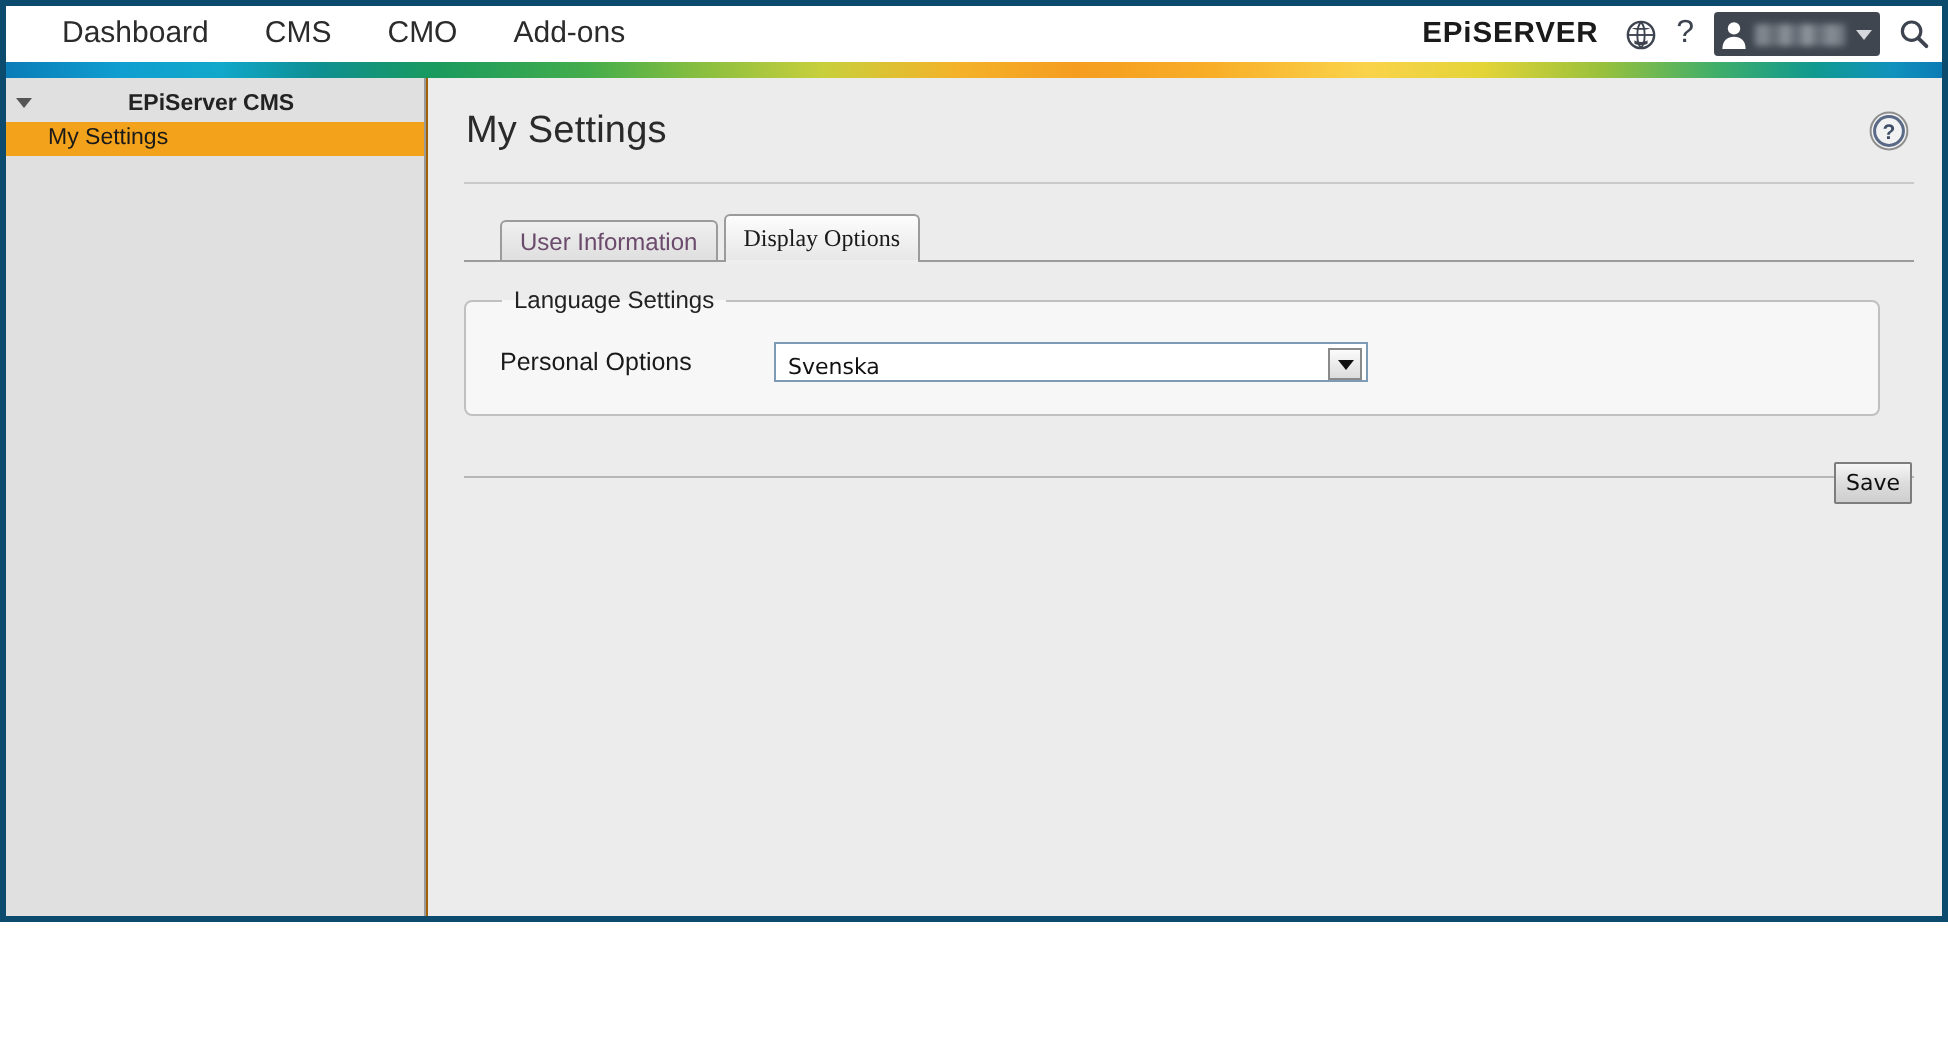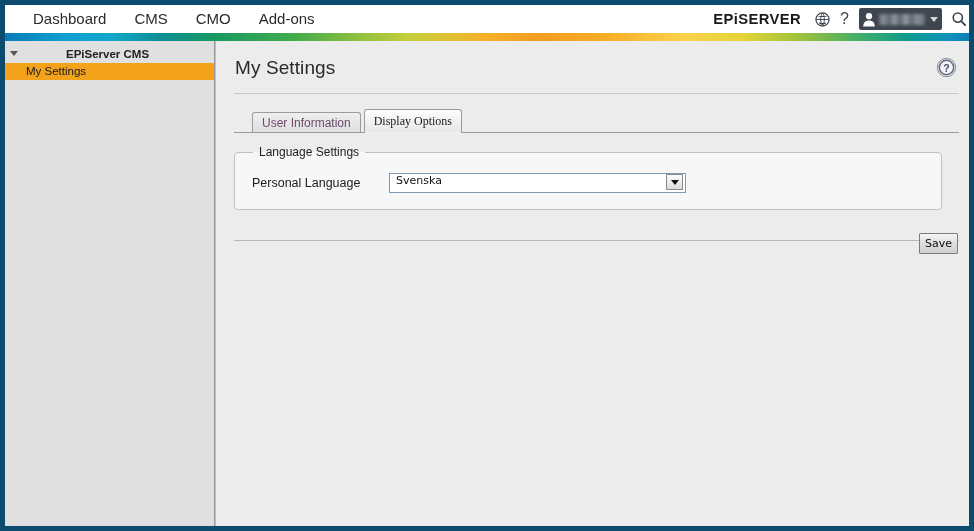--- a/index.html
+++ b/index.html
@@ -7,23 +7,23 @@
   html, body {
     margin: 0; padding: 0;
     width: 974px; height: 531px;
     overflow: hidden;
     background: #ffffff;
     font-family: "Liberation Sans", sans-serif;
   }
 
   #app {
     position: relative;
-    width: 974px; height: 531px;
-    border: 5px solid #0c4a6e;
-    background: #5eead4;
+    width: 974px; height: 461px;
+    border: 3px solid #0c4a6e;
+    background: #a16207;
     overflow: hidden;
   }
 
   
   .topbar {
     position: absolute;
     left: 0; top: 0;
     width: 972px; height: 28px;
     background: #ffffff;
     display: flex;
@@ -299,21 +299,21 @@
     text-align: left;
     padding-left: 3px;
   }
   .select-box {
     position: relative;
     width: 297px;
     height: 20px;
     background: #ffffff;
     border: 1px solid #7d9bb5;
     display: flex;
-    align-items: flex-start;
+    align-items: flex-end;
     cursor: pointer;
   }
   .select-value {
     font-size: 12px;
     color: #111;
     padding-left: 6px;
     flex: 1;
     font-family: "DejaVu Sans", sans-serif;
     font-size: 11px;
   }
@@ -444,21 +444,21 @@
         <div class="tab active">
           <span>Display Options</span>
         </div>
       </div>
     </div>
 
     <div class="panel">
       <fieldset class="lang-group">
         <legend>Language Settings</legend>
         <div class="field-row">
-          <label class="field-label">Personal Language</label>
+          <label class="field-label">Personal Options</label>
           <div class="select-box">
             <span class="select-value">Svenska</span>
             <span class="select-arrow">
                 <i></i>
               </span>
           </div>
         </div>
       </fieldset>
     </div>
 

